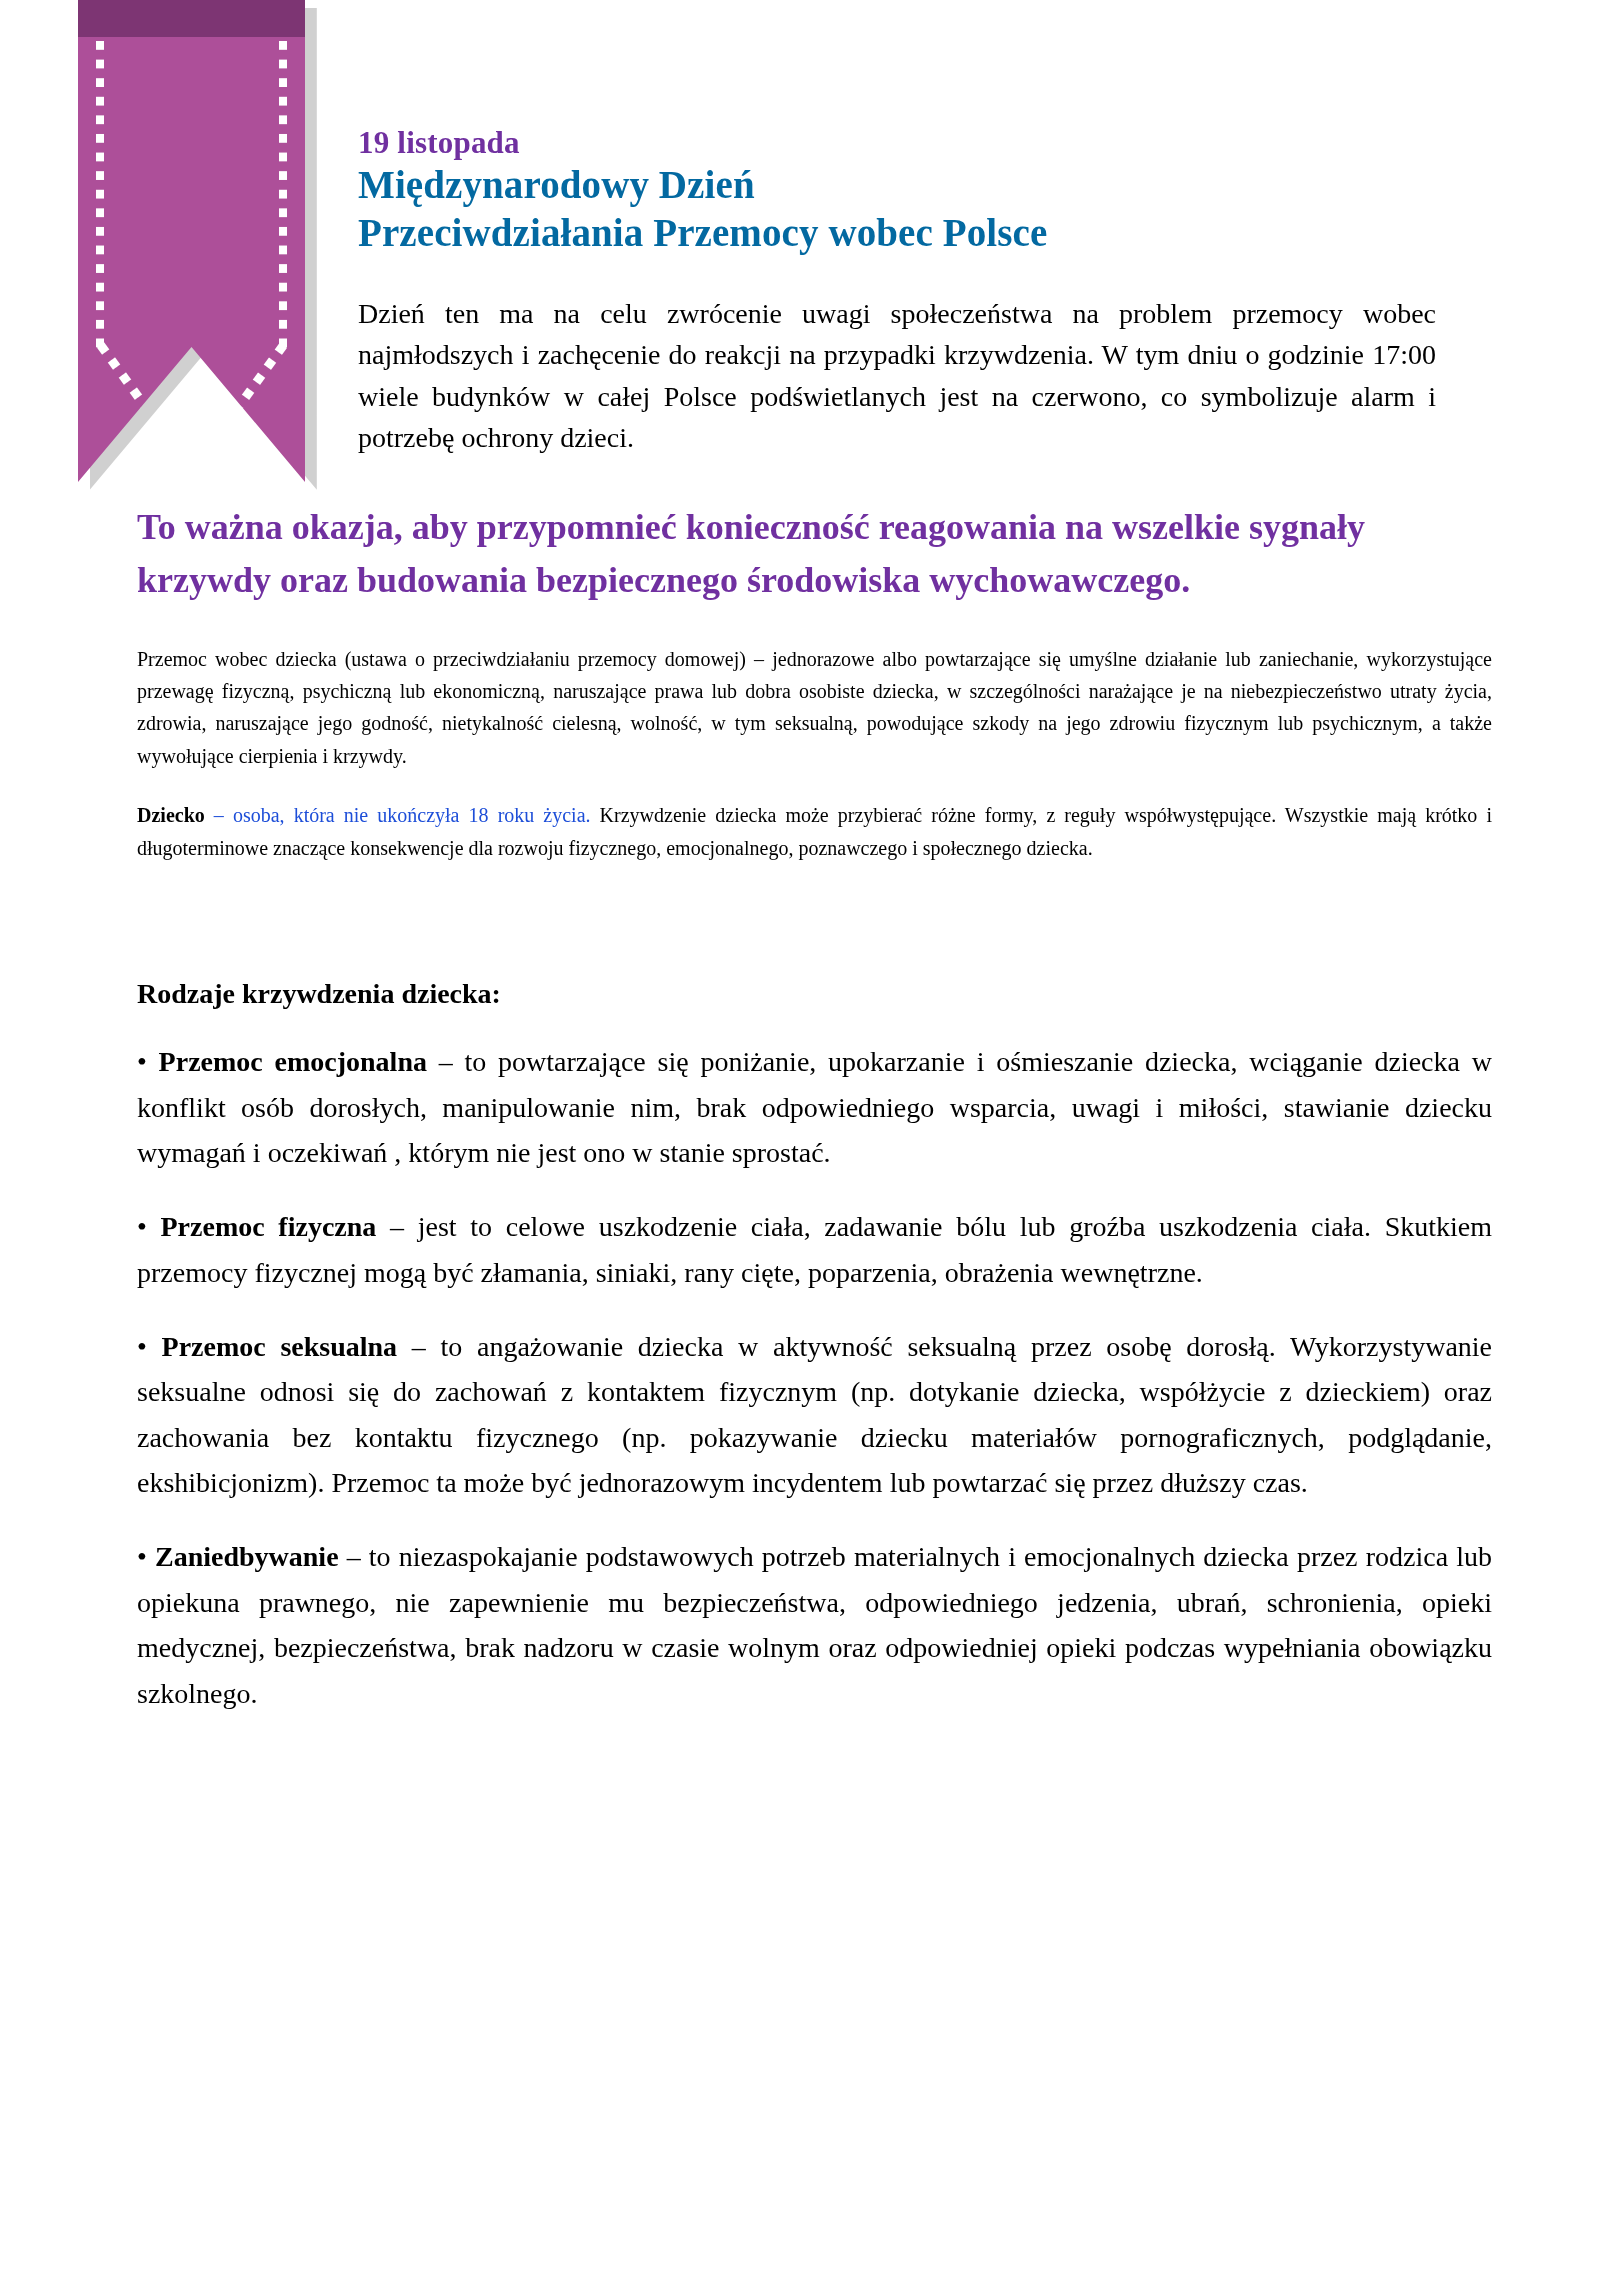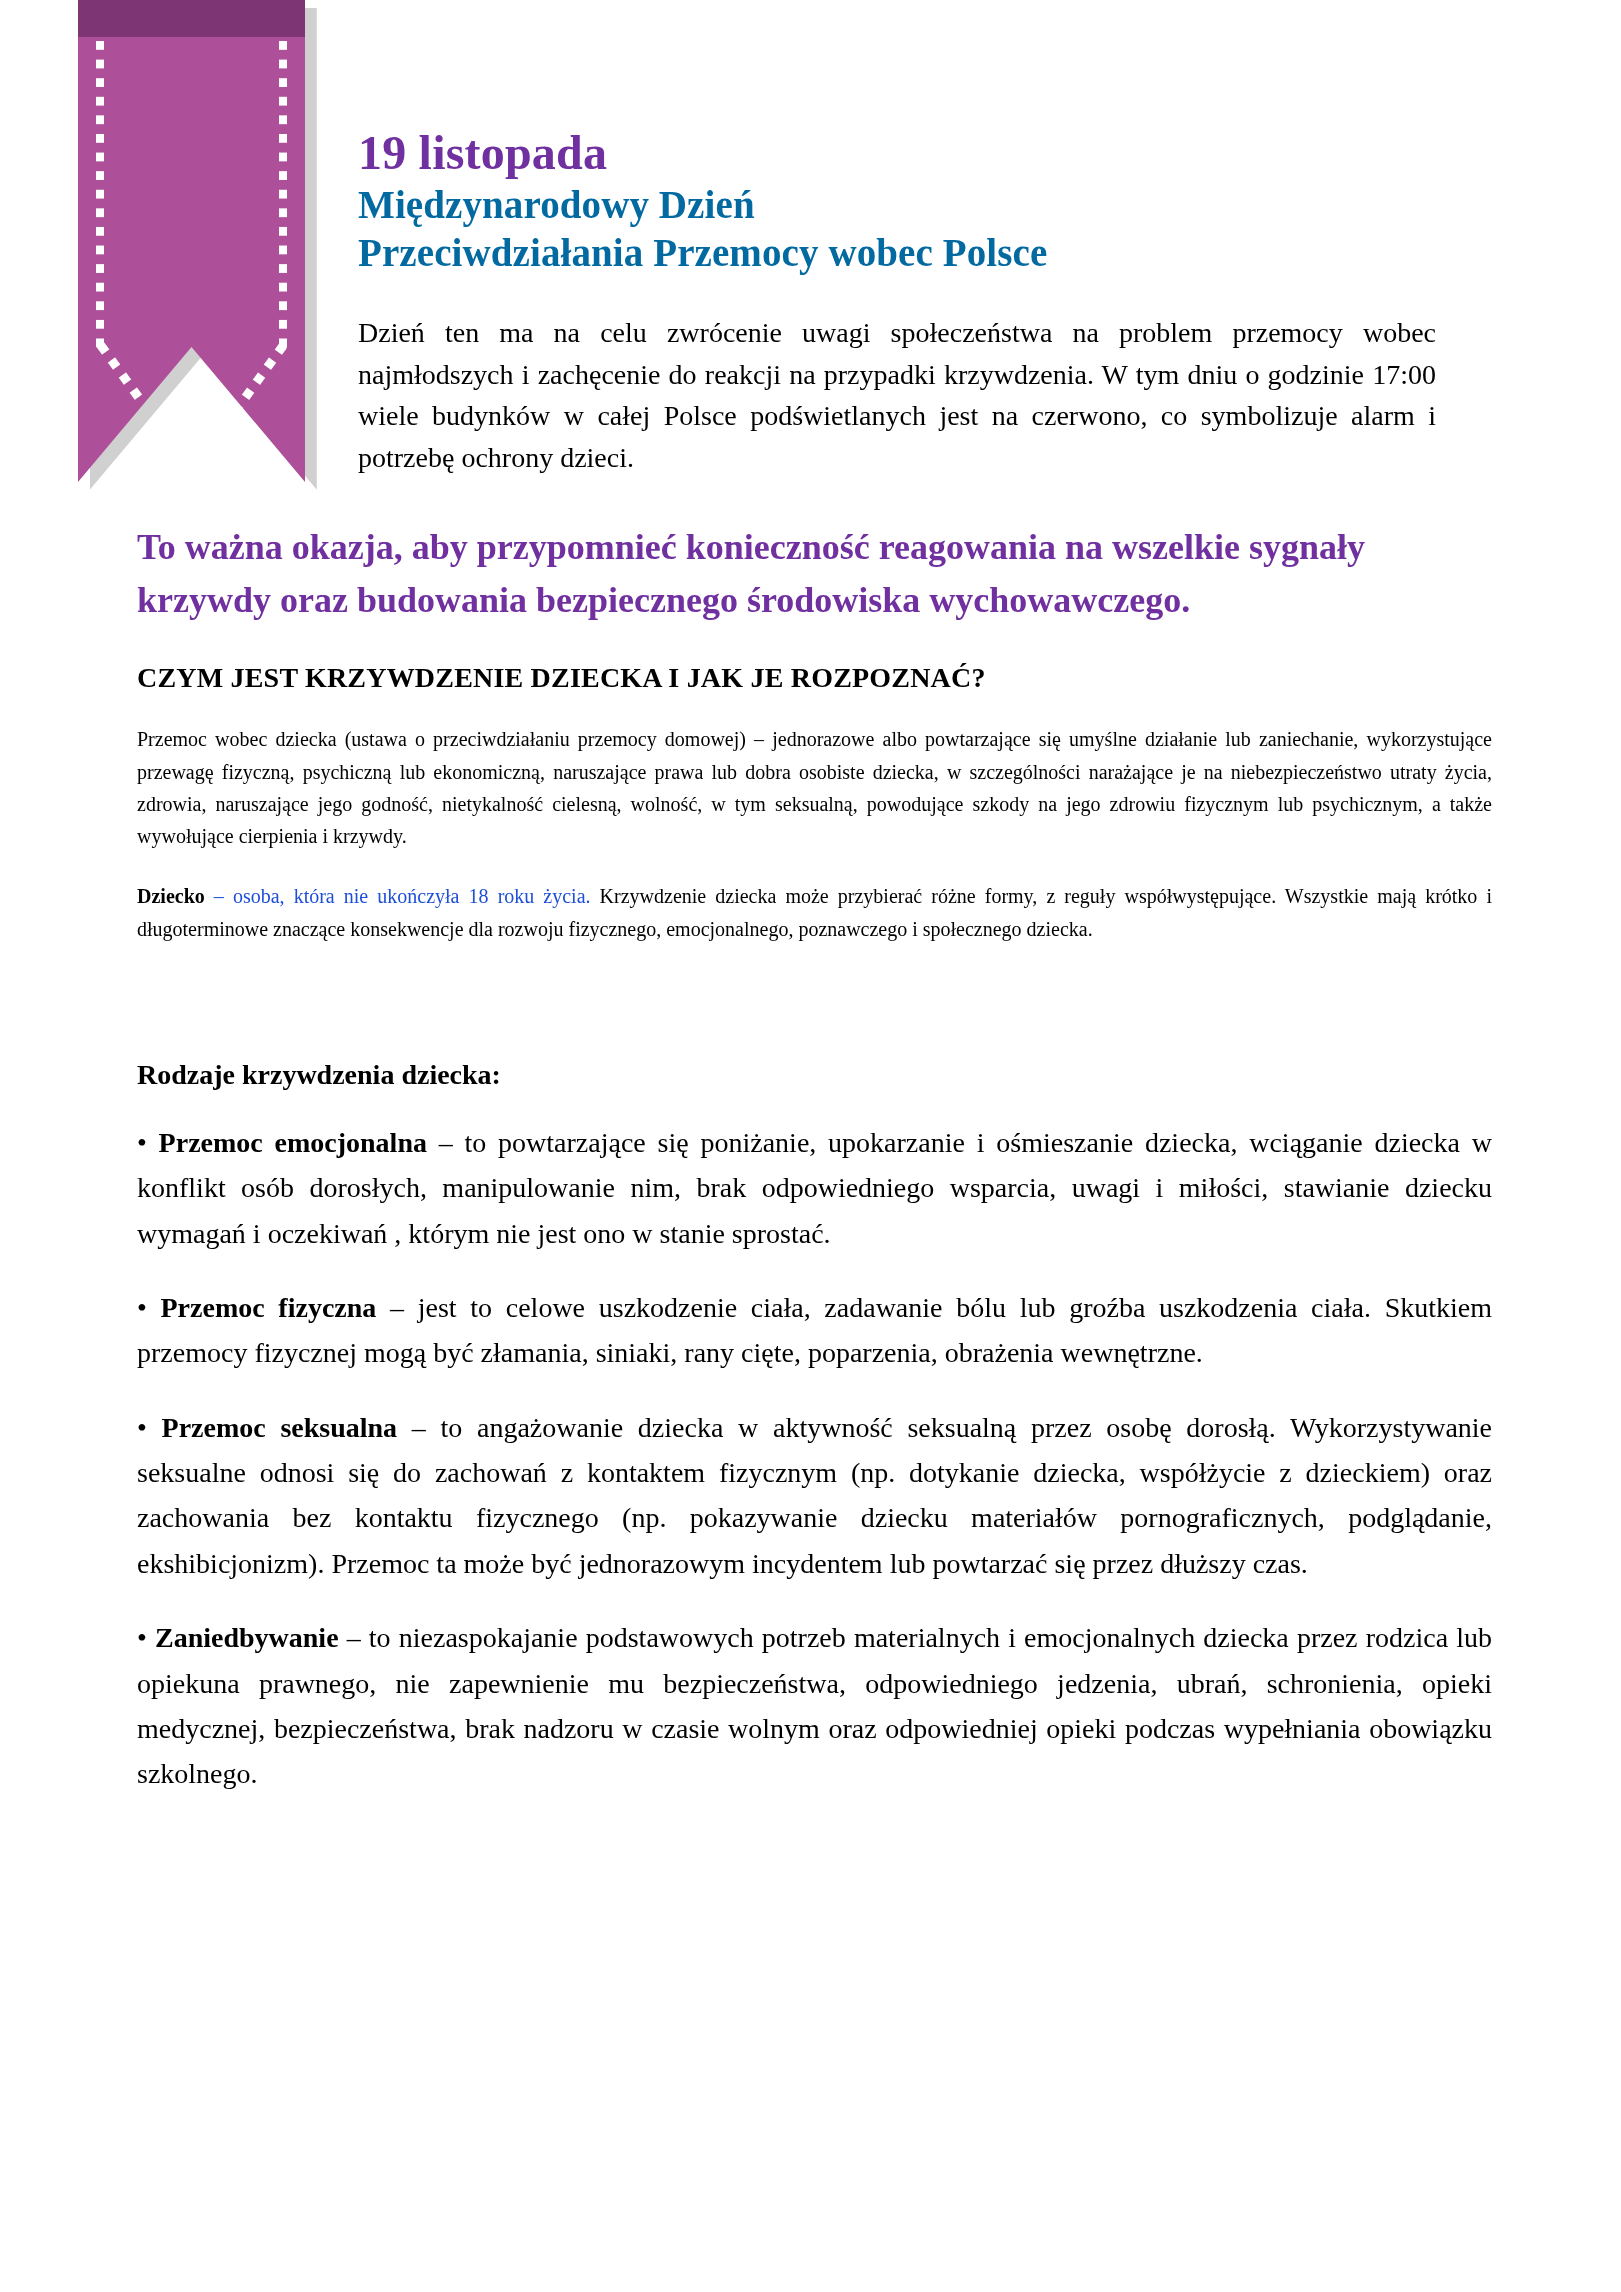--- a/index.html
+++ b/index.html
@@ -89,21 +89,21 @@
     width: 1353px;
   }
 
   .title-block {
     margin-left: 221px;
     padding-top: 125px;
   }
   .date-line {
     color: #7030a0;
     font-weight: bold;
-    font-size: 48px;
+    font-size: 31px;
     line-height: 1.16;
     letter-spacing: 0.2px;
   }
   .heading-main {
     color: #0369a1;
     font-weight: bold;
     font-size: 39px;
     line-height: 1.24;
     letter-spacing: 0.1px;
   }
@@ -185,21 +185,20 @@
   <div class="title-block">
     <div class="date-line">19 listopada</div>
     <div class="heading-main">Międzynarodowy Dzień</div>
     <div class="heading-main">Przeciwdziałania Przemocy wobec Polsce</div>
   </div>
 
   <p class="intro-para">Dzień ten ma na celu zwrócenie uwagi społeczeństwa na problem przemocy wobec najmłodszych i zachęcenie do reakcji na przypadki krzywdzenia. W tym dniu o godzinie 17:00 wiele budynków w całej Polsce podświetlanych jest na czerwono, co symbolizuje alarm i potrzebę ochrony dzieci.</p>
 
   <p class="highlight-para">To ważna okazja, aby przypomnieć konieczność reagowania na wszelkie sygnały krzywdy oraz budowania bezpiecznego środowiska wychowawczego.</p>
 
-  <div class="section-heading">CZYM JEST KRZYWDZENIE DZIECKA I JAK JE ROZPOZNAĆ?</div>
 
   <p class="body-para">Przemoc wobec dziecka (ustawa o przeciwdziałaniu przemocy domowej) – jednorazowe albo powtarzające się umyślne działanie lub zaniechanie, wykorzystujące przewagę fizyczną, psychiczną lub ekonomiczną, naruszające prawa lub dobra osobiste dziecka, w szczególności narażające je na niebezpieczeństwo utraty życia, zdrowia, naruszające jego godność, nietykalność cielesną, wolność, w tym seksualną, powodujące szkody na jego zdrowiu fizycznym lub psychicznym, a także wywołujące cierpienia i krzywdy.</p>
 
   <p class="body-para tight"><span class="bold">Dziecko</span> <span class="accent-purple">– osoba, która nie ukończyła 18 roku życia.</span><span> Krzywdzenie dziecka może przybierać różne formy, z reguły współwystępujące. Wszystkie mają krótko i długoterminowe znaczące konsekwencje dla rozwoju fizycznego, emocjonalnego, poznawczego i społecznego dziecka.</span></p>
 
   <div class="list-heading">Rodzaje krzywdzenia dziecka:</div>
 
   <p class="bullet-para"><span class="bullet-mark">•</span> <span class="bullet-term">Przemoc emocjonalna</span><span> – to powtarzające się poniżanie, upokarzanie i ośmieszanie dziecka, wciąganie dziecka w konflikt osób dorosłych, manipulowanie nim, brak odpowiedniego wsparcia, uwagi i miłości, stawianie dziecku wymagań i oczekiwań , którym nie jest ono w stanie sprostać.</span></p>
 
   <p class="bullet-para"><span class="bullet-mark">•</span> <span class="bullet-term">Przemoc fizyczna</span><span> – jest to celowe uszkodzenie ciała, zadawanie bólu lub groźba uszkodzenia ciała. Skutkiem przemocy fizycznej mogą być złamania, siniaki, rany cięte, poparzenia, obrażenia wewnętrzne.</span></p>

